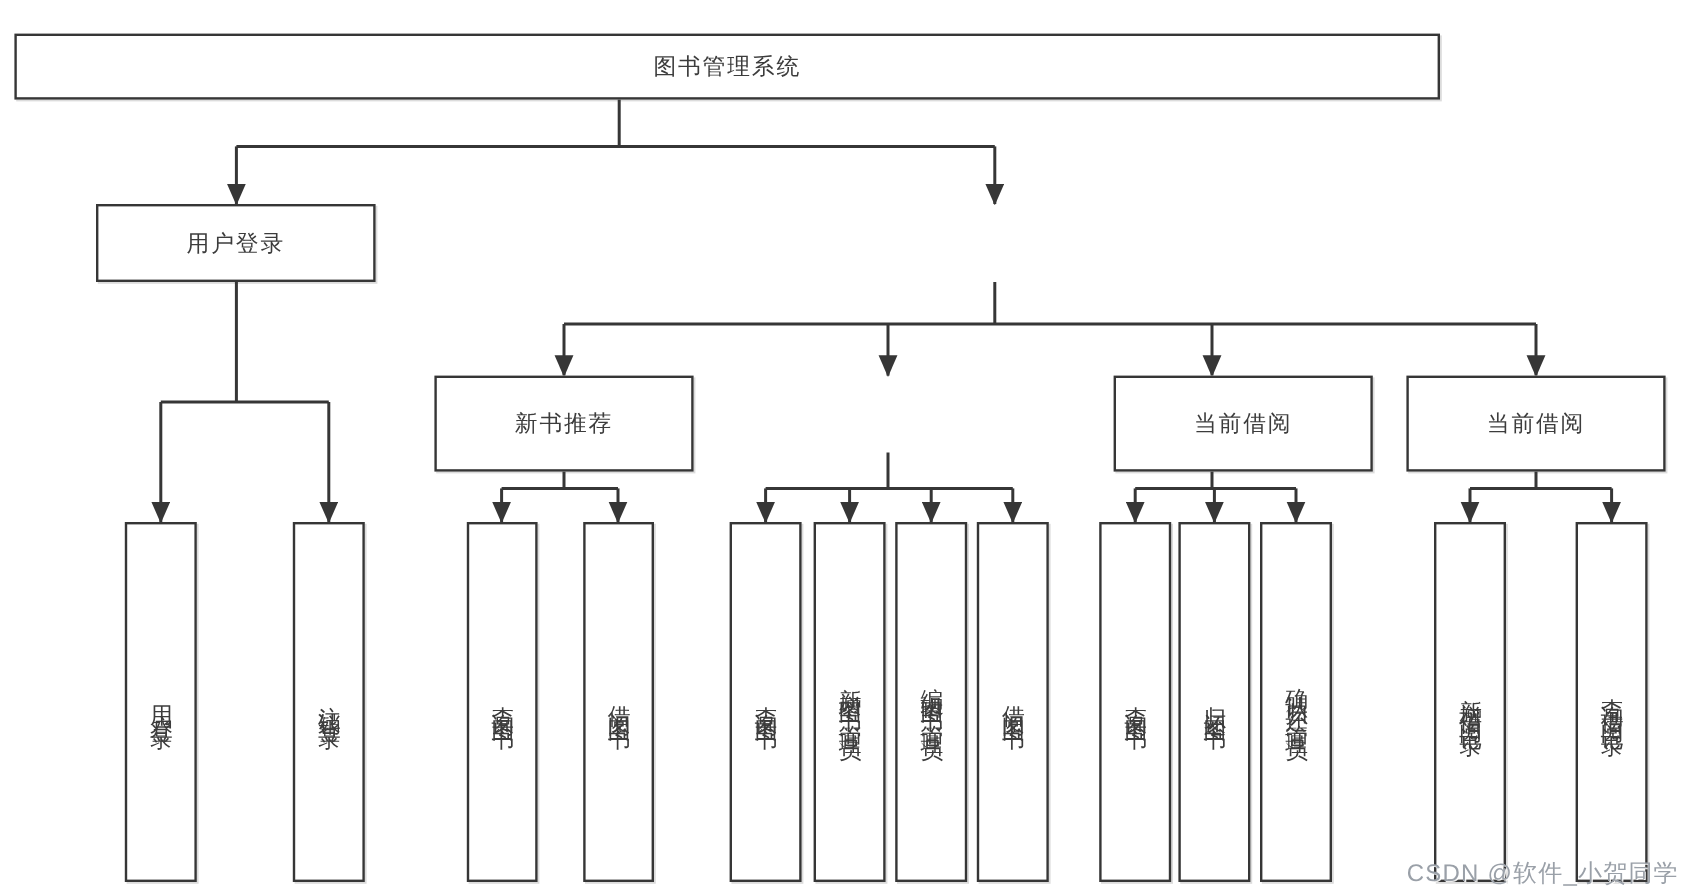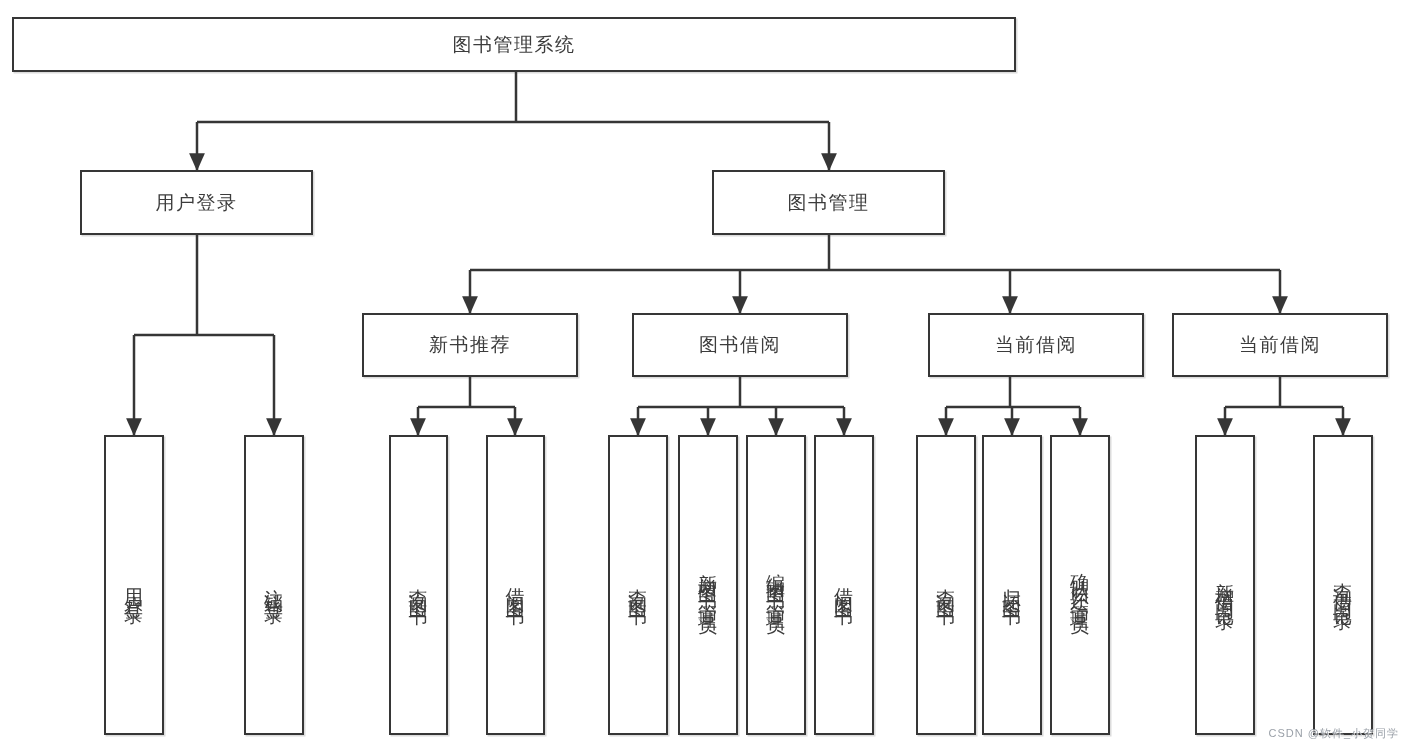--- a/index.html
+++ b/index.html
@@ -16,35 +16,35 @@
   .node{
     position:absolute;
     box-sizing:border-box;
     background:#ffffff;
     border:2px solid var(--line,#363636);
     display:flex;align-items:center;justify-content:center;
     color:var(--text,#3c3c3c);
     box-shadow:1.5px 1.5px 0 rgba(60,60,60,.18);
   }
   .node.h{font-size:19px;letter-spacing:1.5px;}
-  .node.root{left:12px;top:17px;width:1004px;height:55px;}
+  .node.root{left:12px;top:28px;width:1188px;height:55px;}
   .node.lvl2{height:65px;width:233px;top:170px;}
-  .node.lvl3{height:64px;width:216px;top:313px;}
+  .node.lvl3{height:80px;width:216px;top:313px;}
   .node.leaf{top:435px;width:60px;height:300px;}
   .vtext{
     writing-mode:vertical-rl;
     text-orientation:mixed;
     font-size:19px;
     letter-spacing:.32em;
     line-height:1;
     white-space:nowrap;
   }
   .watermark{
     position:absolute;right:6px;bottom:6px;
-    font-size:11px;letter-spacing:1px;
+    font-size:20px;letter-spacing:1px;
     color:var(--watermark,#9aa0a8);
     text-shadow:1px 1px 0 rgba(255,255,255,.9);
   }
 </style>
 </head>
 <body>
 
 <div class="stage">
 
   <svg class="wires" width="1405" height="747" viewBox="0 0 1405 747">
@@ -83,29 +83,23 @@
     <line x1="1343" y1="407" x2="1343" y2="435" marker-end="url(#arr)"></line>
   </svg>
 
   <div class="node h root">
     <span>图书管理系统</span>
   </div>
 
   <div class="node h lvl2" style="left:80px;">
     <span>用户登录</span>
   </div>
-  <div class="node h lvl2" style="left:712px;">
-    <span>图书管理</span>
-  </div>
 
   <div class="node h lvl3" style="left:362px;">
     <span>新书推荐</span>
-  </div>
-  <div class="node h lvl3" style="left:632px;">
-    <span>图书借阅</span>
   </div>
   <div class="node h lvl3" style="left:928px;">
     <span>当前借阅</span>
   </div>
   <div class="node h lvl3" style="left:1172px;">
     <span>当前借阅</span>
   </div>
 
   <div class="node leaf" style="left:104px;">
     <span class="vtext">用户登录</span>

